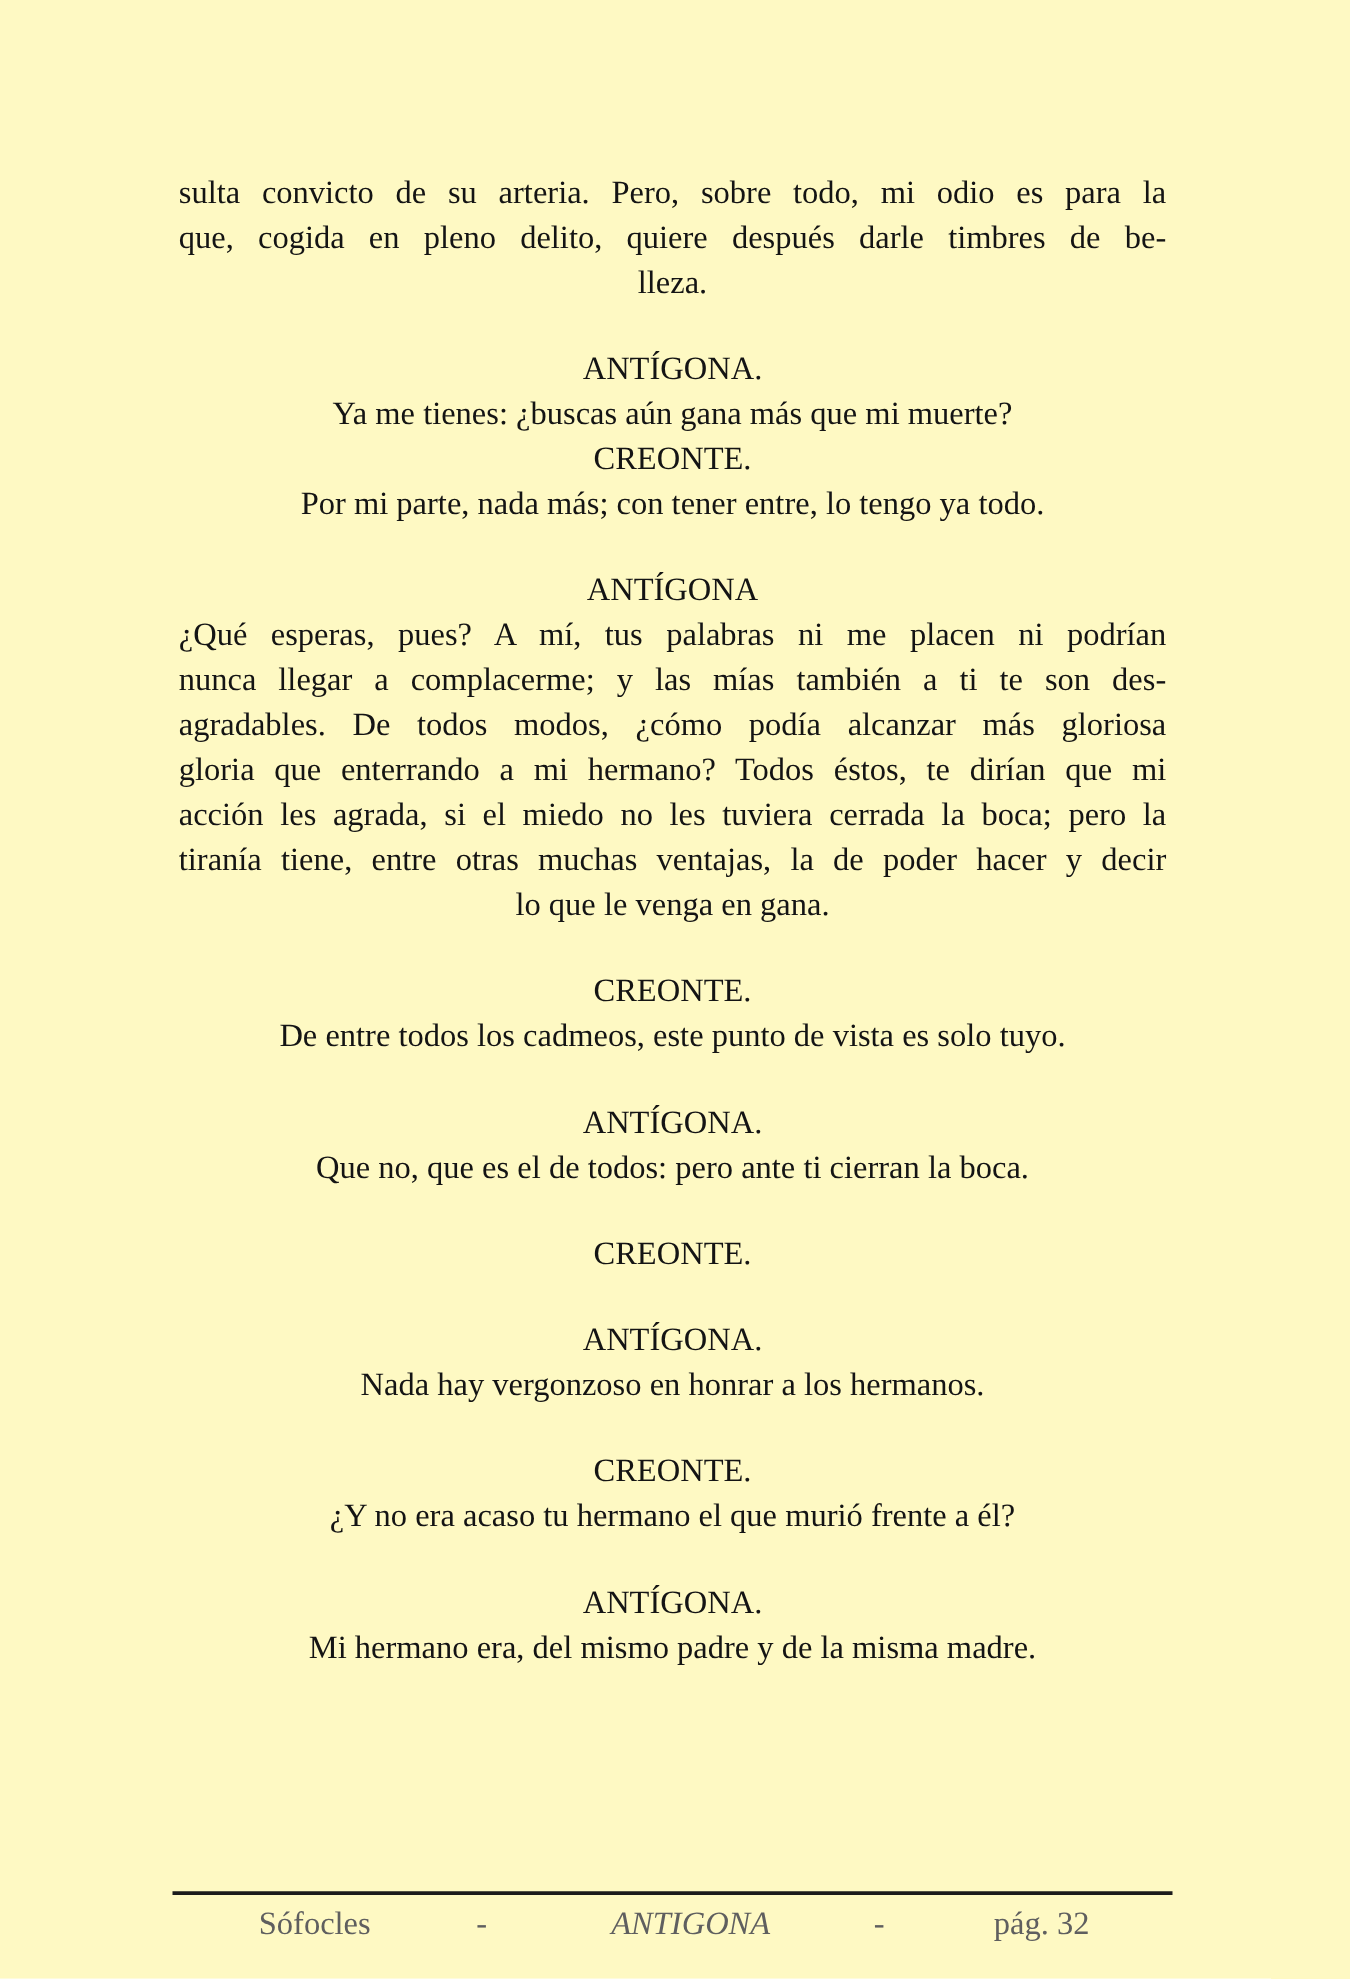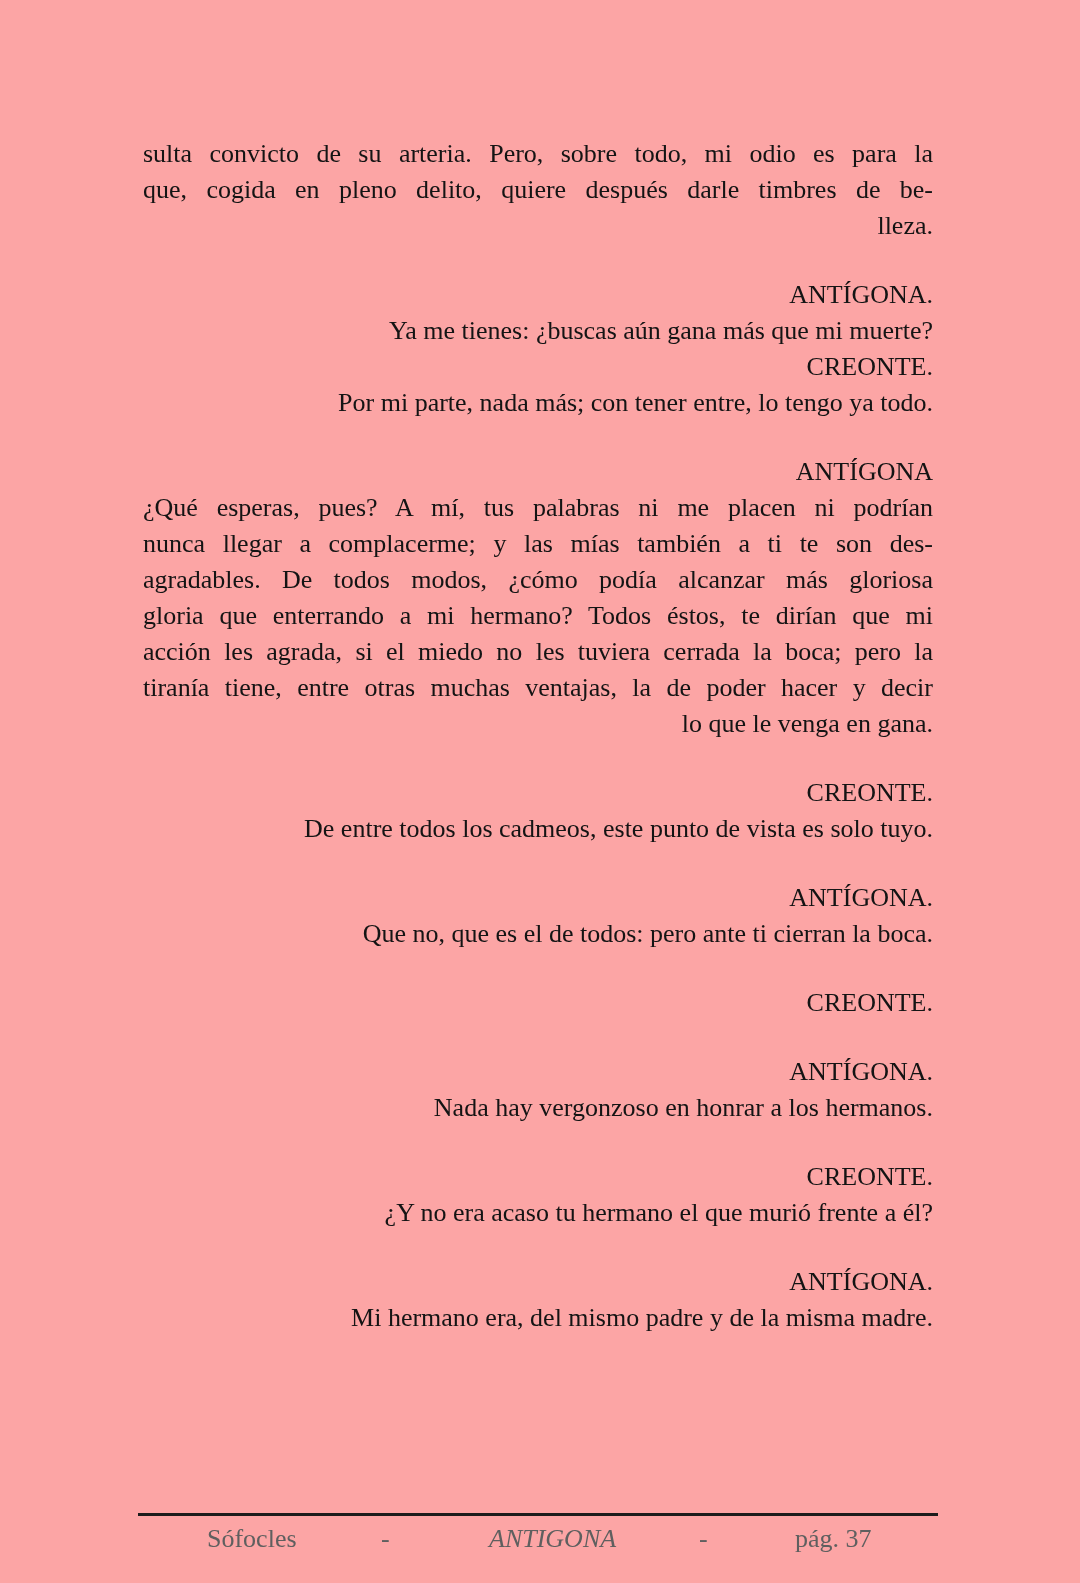--- a/index.html
+++ b/index.html
@@ -4,42 +4,42 @@
 <style>
   html, body {
     margin: 0;
     padding: 0;
     background: #ffffff;
   }
   .page {
     position: relative;
     width: 1080px;
     height: 1583px;
-    background: #fca5a5;
+    background: #fef9c3;
     font-family: "Liberation Serif", "DejaVu Serif", serif;
     color: #141414;
     overflow: hidden;
   }
   .text-content {
     position: absolute;
     left: 143px;
     top: 136px;
     width: 790px;
   }
   .block {
     margin-bottom: 33px;
   }
   .block:last-child {
     margin-bottom: 0;
   }
   .line {
     font-size: 26px;
     line-height: 36px;
     white-space: nowrap;
-    text-align: right;
+    text-align: center;
   }
   .line.j {
     white-space: normal;
     text-align: justify;
     text-align-last: justify;
     text-justify: inter-word;
   }
   .footer {
     position: absolute;
     left: 0;
@@ -121,16 +121,16 @@
         <div class="line">Mi hermano era, del mismo padre y de la misma madre.</div>
       </div>
     </main>
 
   <div class="footer">
     <div class="footer-rule"></div>
     <span class="footer-item footer-author">Sófocles</span>
     <span class="footer-item footer-sep1">-</span>
     <span class="footer-item footer-title">ANTIGONA</span>
     <span class="footer-item footer-sep2">-</span>
-    <span class="footer-item footer-page">pág. 37</span>
+    <span class="footer-item footer-page">pág. 32</span>
   </div>
 
 </div>
 
 </body></html>

